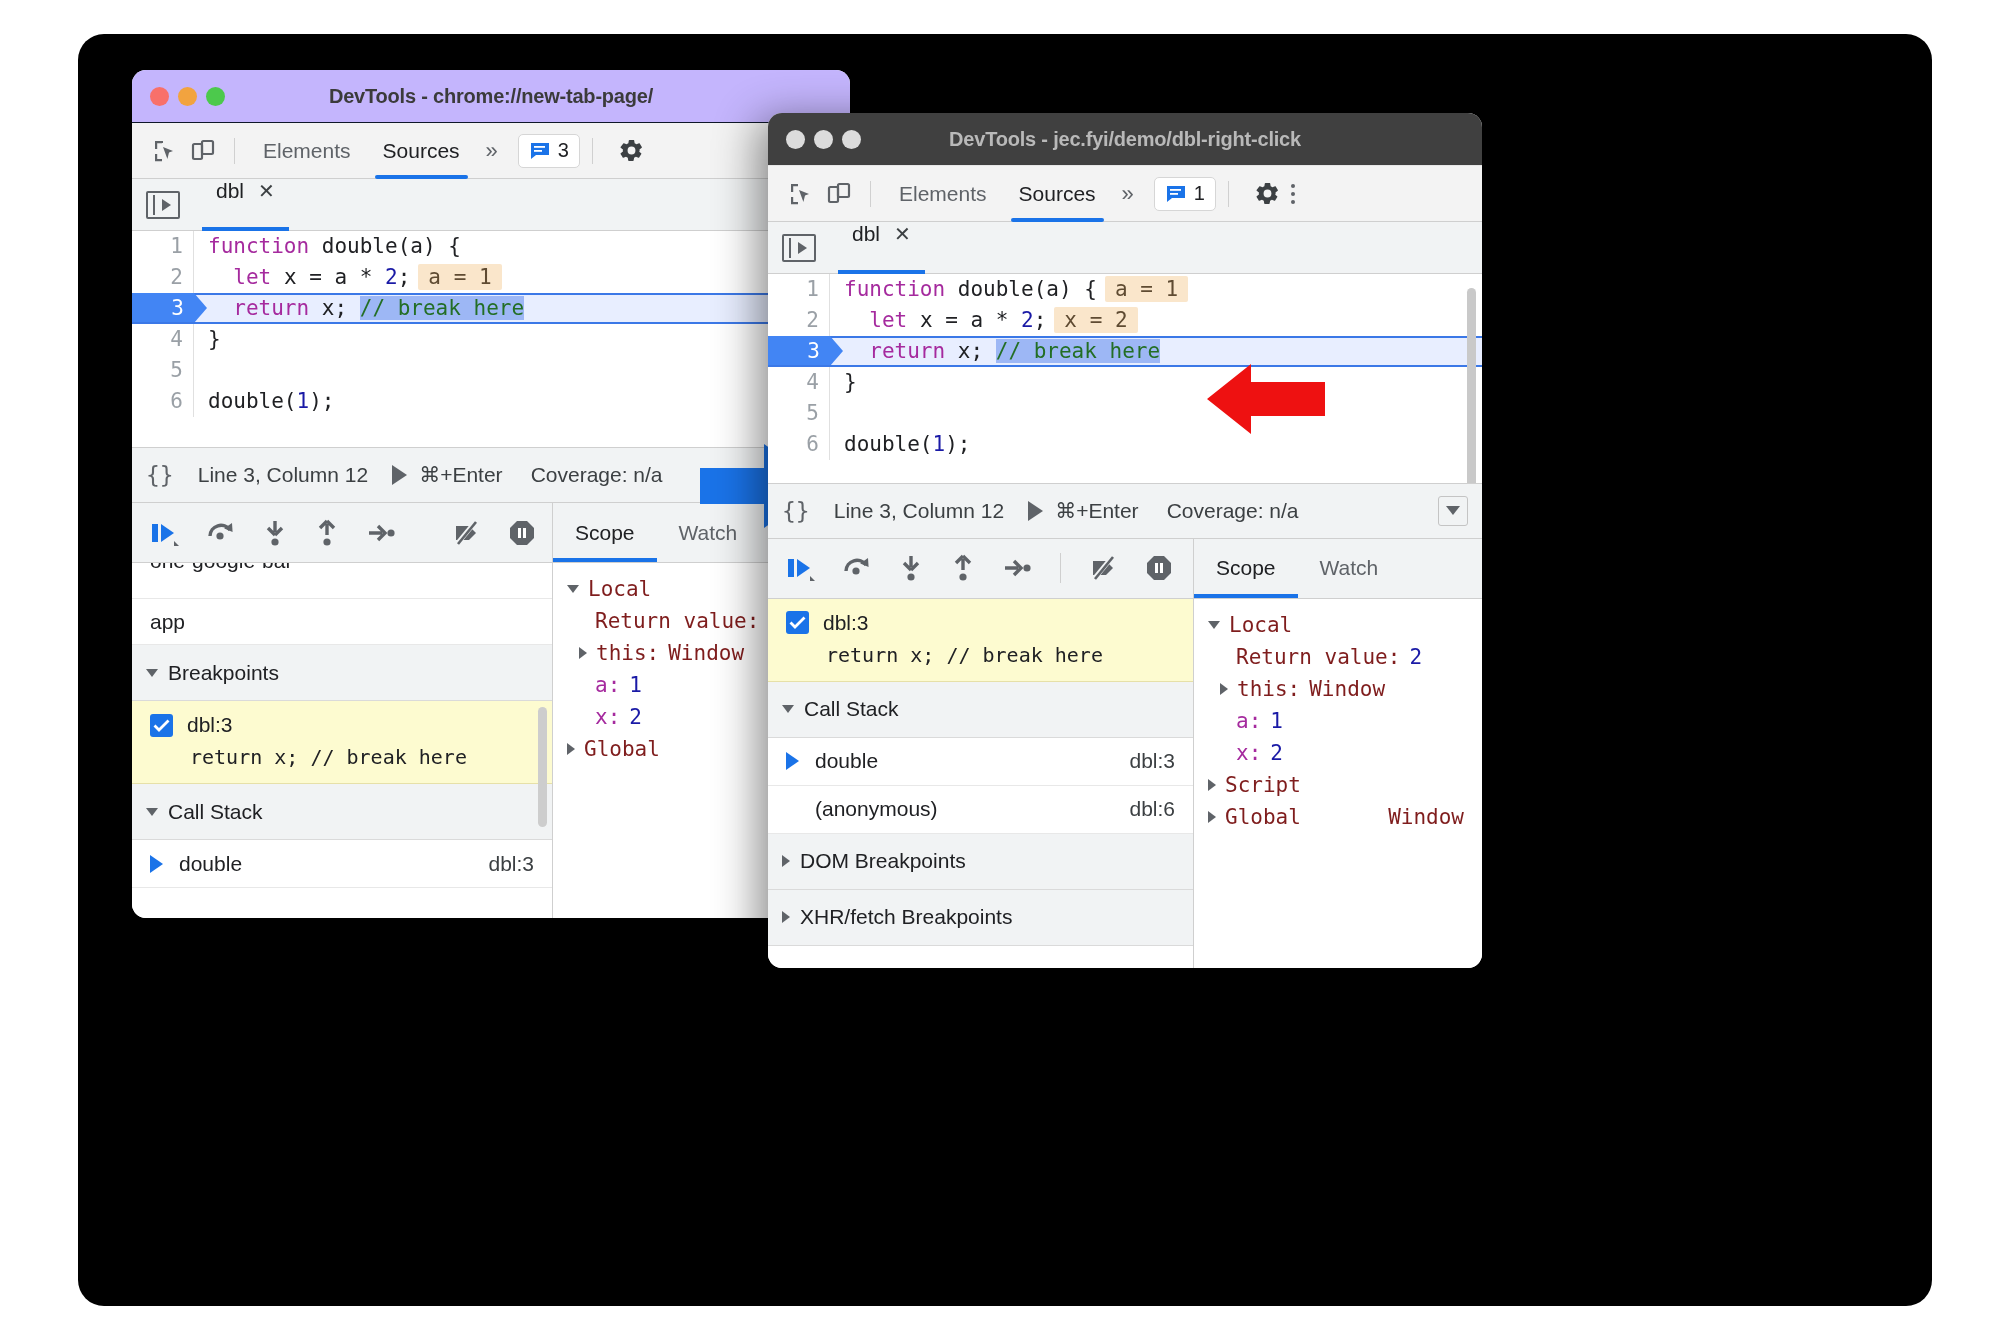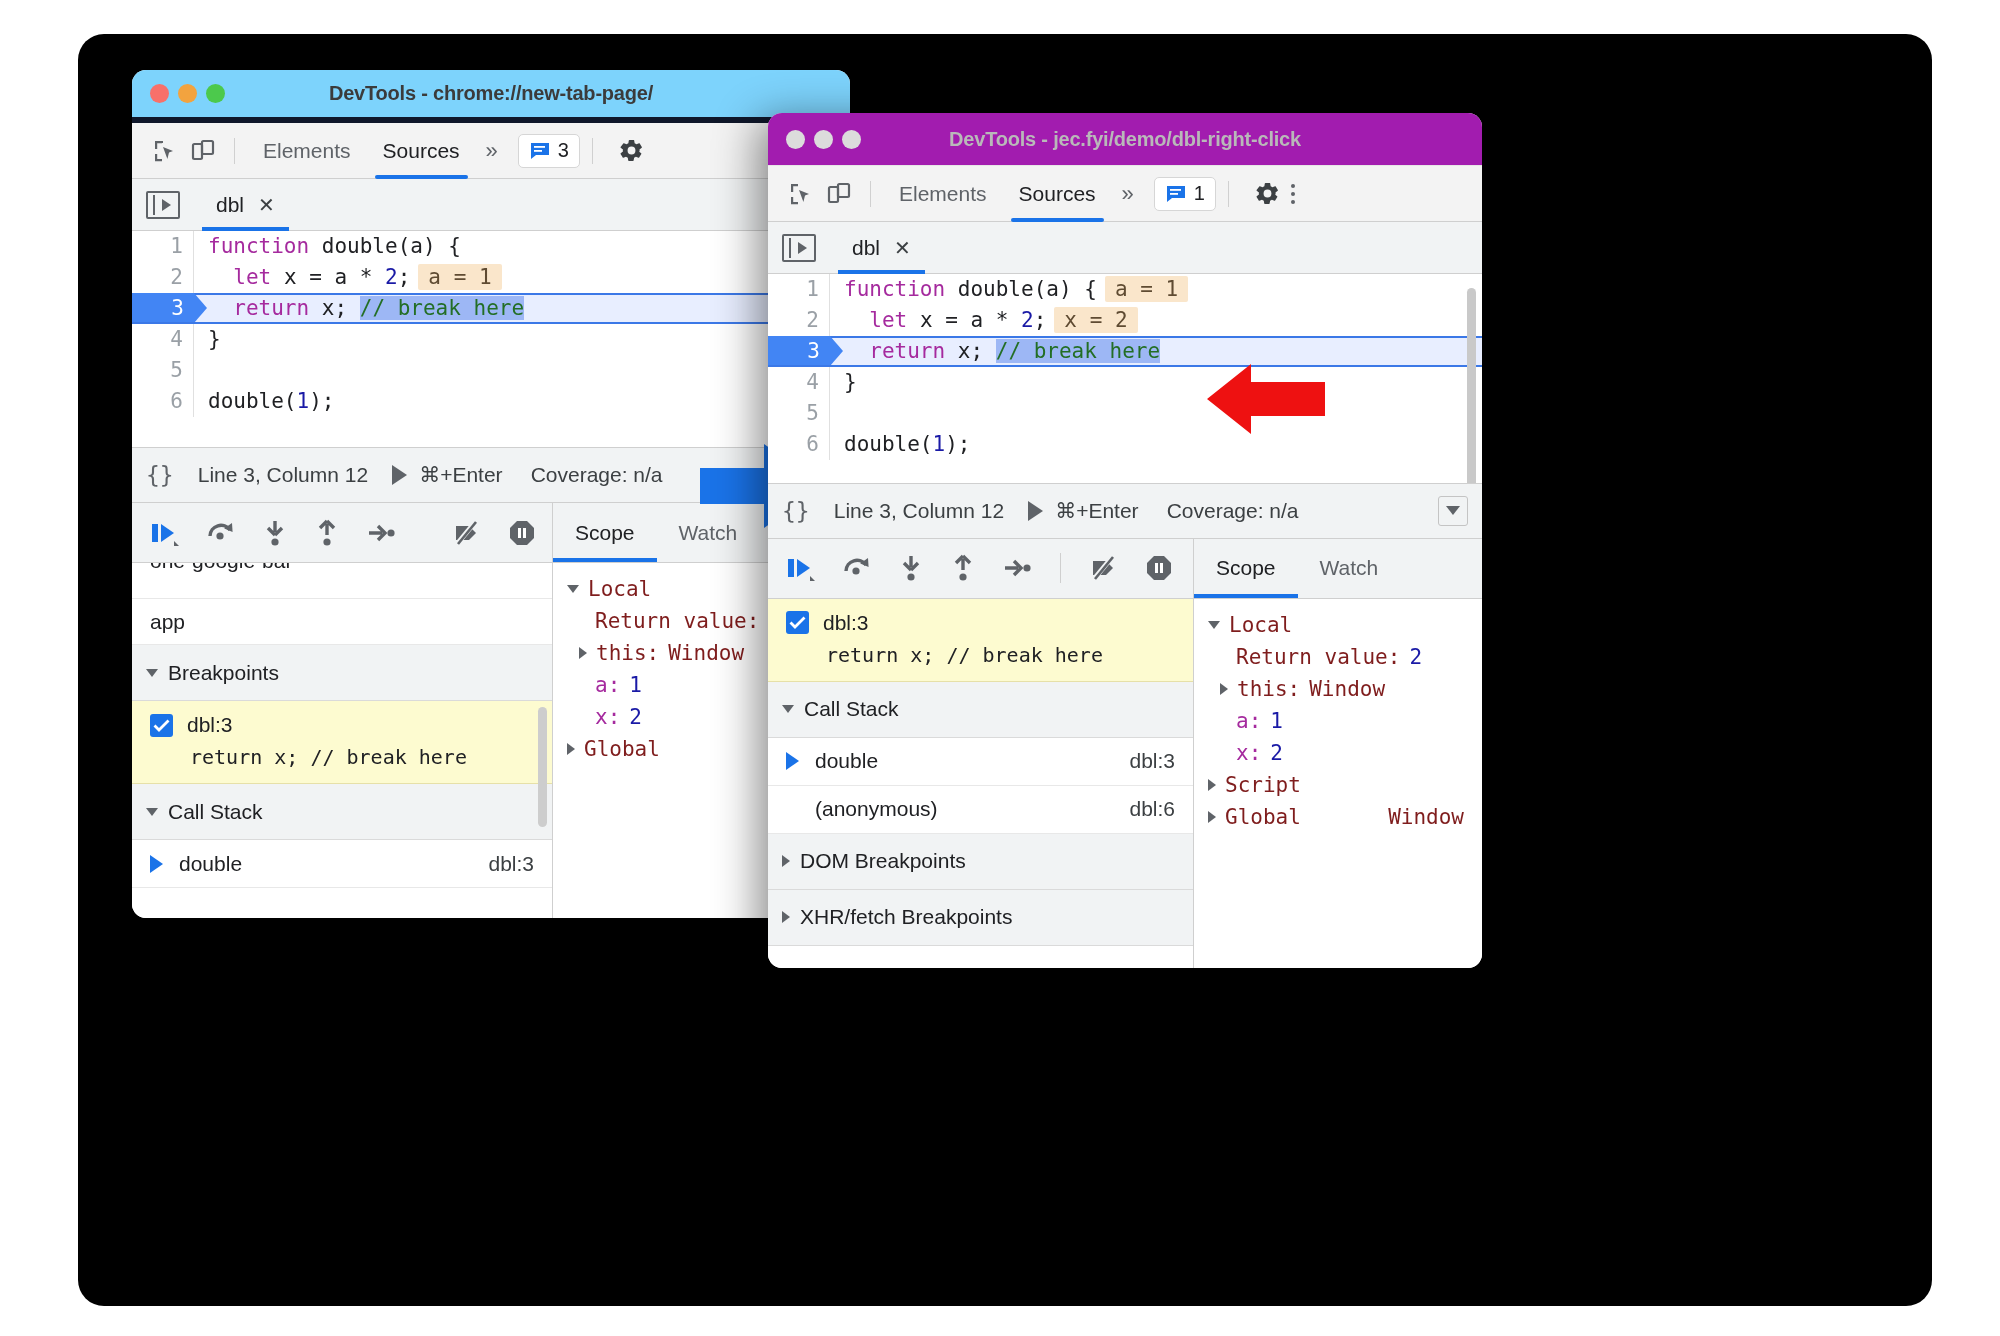--- a/index.html
+++ b/index.html
@@ -33,25 +33,25 @@
     box-shadow: 0 10px 38px rgba(0,0,0,.42);
   }
   .win.front {
     left: 768px; top: 113px; width: 714px; height: 855px;
     box-shadow: -10px 6px 44px rgba(0,0,0,.45);
   }
 
   .titlebar {
     height: 53px; flex: 0 0 53px;
     display: flex; align-items: center;
-    background: #7dd3fc;
-    border-bottom: 6px solid #0f172a;
+    background: #c4b5fd;
+    border-bottom: 1px solid #0f172a;
     position: relative;
   }
-  .titlebar.inactive { background:#a21caf; border-bottom:1px solid #e6e6e6; }
+  .titlebar.inactive { background:#404040; border-bottom:1px solid #e6e6e6; }
   .lights { display: flex; gap: 9px; padding-left: 18px; }
   .light { width: 19px; height: 19px; border-radius: 50%; }
   .l-red { background: #f8706a; }
   .l-yellow { background: #f2a33f; }
   .l-green { background: #4cc94c; }
   .l-off { background: #dcdcdc; }
   .win-title {
     position: absolute; left: 0; right: 0; text-align: center;
     font-size: 20px; font-weight: bold; color: #3b3b3b;
     letter-spacing: -.2px;
@@ -109,21 +109,21 @@
     display:flex;align-items:center;justify-content:center;margin-right:22px;
     position:relative;
   }
   .navbtn::before{content:"";position:absolute;left:5px;top:2px;bottom:2px;width:2px;background:#5f6368;}
   .navbtn span{
     width:0;height:0;border-left:9px solid #5f6368;
     border-top:6px solid transparent;border-bottom:6px solid transparent;
     margin-left:6px;
   }
   .ftab {
-    display:flex;align-items:center;gap:14px;
+    display:flex;gap:14px;
     height:52px;padding:0 14px;font-size:21px;color:#202124;
     position:relative; background:#f1f3f4;
   }
   .ftab::after{content:"";position:absolute;left:0;right:0;bottom:0;height:4px;background:#1a73e8;}
   .ftab .x { font-size:20px; color:#3c4043; }
 
   
   .editor {
     flex: 1 1 auto; background:#fff; position: relative; overflow:hidden;
     font-family:"DejaVu Sans Mono","Liberation Mono",monospace;

